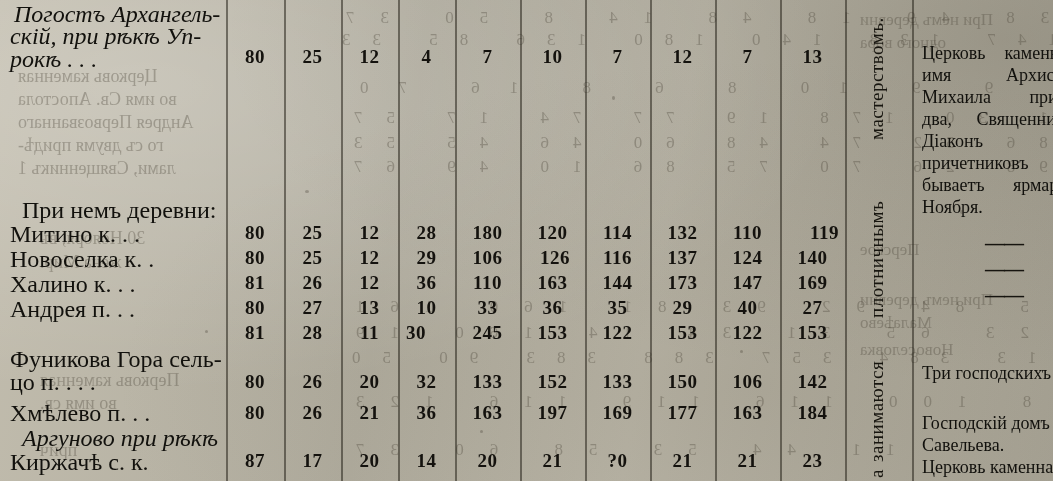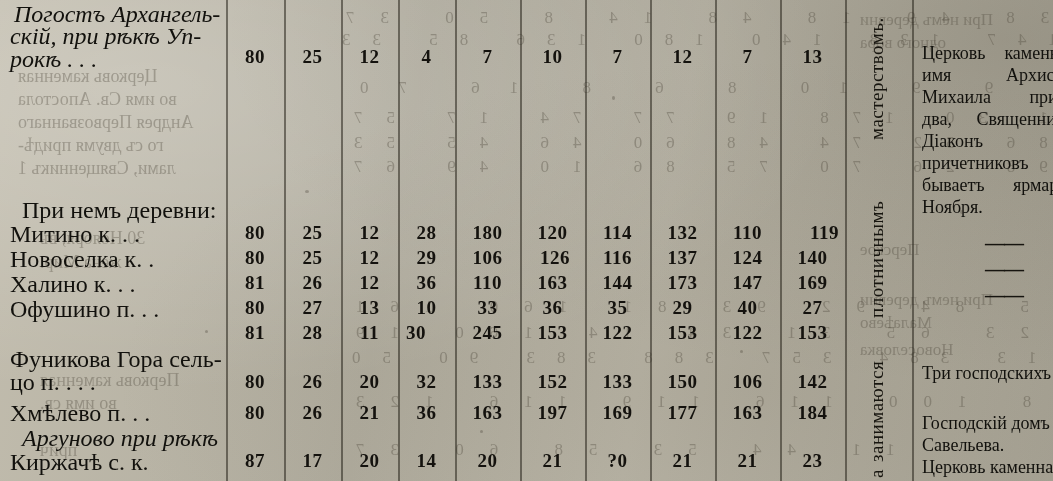--- a/index.html
+++ b/index.html
@@ -160,21 +160,21 @@
 
   <div class="layer">
     <div class="lcell ital" style="left:14px; top:4px;">Погостъ Архангель-</div>
     <div class="lcell ital" style="left:10px; top:26px;">скій, при рѣкѣ Уп-</div>
     <div class="lcell ital" style="left:10px; top:49px;">рокѣ  .      .      .</div>
 
     <div class="lcell" style="left:10px; top:224px;">Митино к.  .      .</div>
     <div class="lcell" style="left:22px; top:200px;">При немъ деревни:</div>
     <div class="lcell" style="left:10px; top:274px;">Халино к.  .      .</div>
     <div class="lcell" style="left:10px; top:249px;">Новоселка к.  .</div>
-    <div class="lcell" style="left:10px; top:299px;">Офушино п.  .     .</div>
+    <div class="lcell" style="left:10px; top:299px;">Андрея п.  .     .</div>
     <div class="lcell" style="left:10px; top:349px;">Фуникова Гора сель-</div>
     <div class="lcell" style="left:10px; top:372px;">цо п.  .      .      .</div>
     <div class="lcell" style="left:10px; top:403px;">Хмѣлево п. .     .</div>
     <div class="lcell ital" style="left:22px; top:428px;">Аргуново при рѣкѣ</div>
     <div class="lcell" style="left:10px; top:452px;">Киржачѣ с. к.</div>
   </div>
 
   <div class="layer">
 
     <div class="numcell" style="left:226px; top:46px; width:58px;">80</div>

